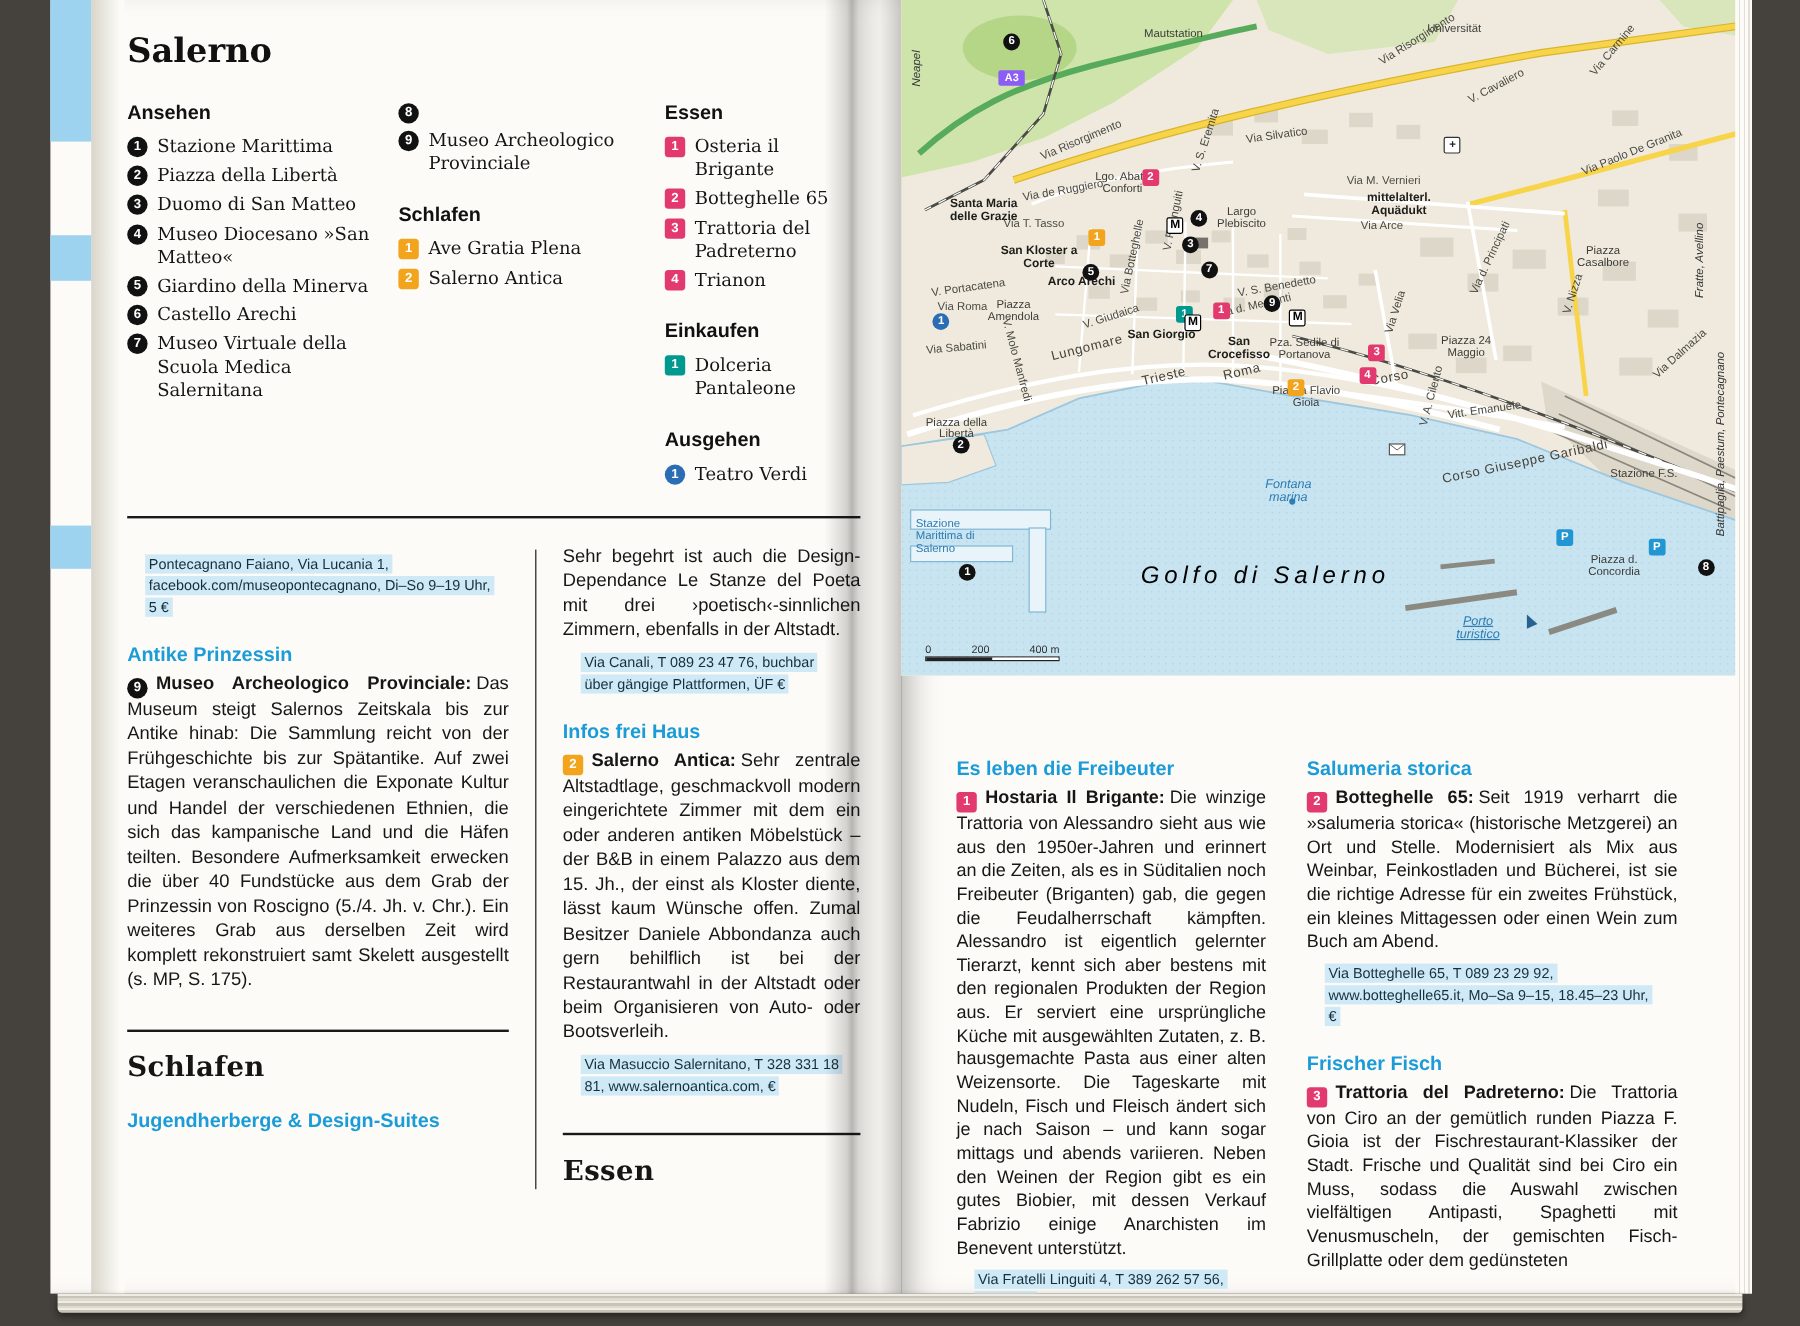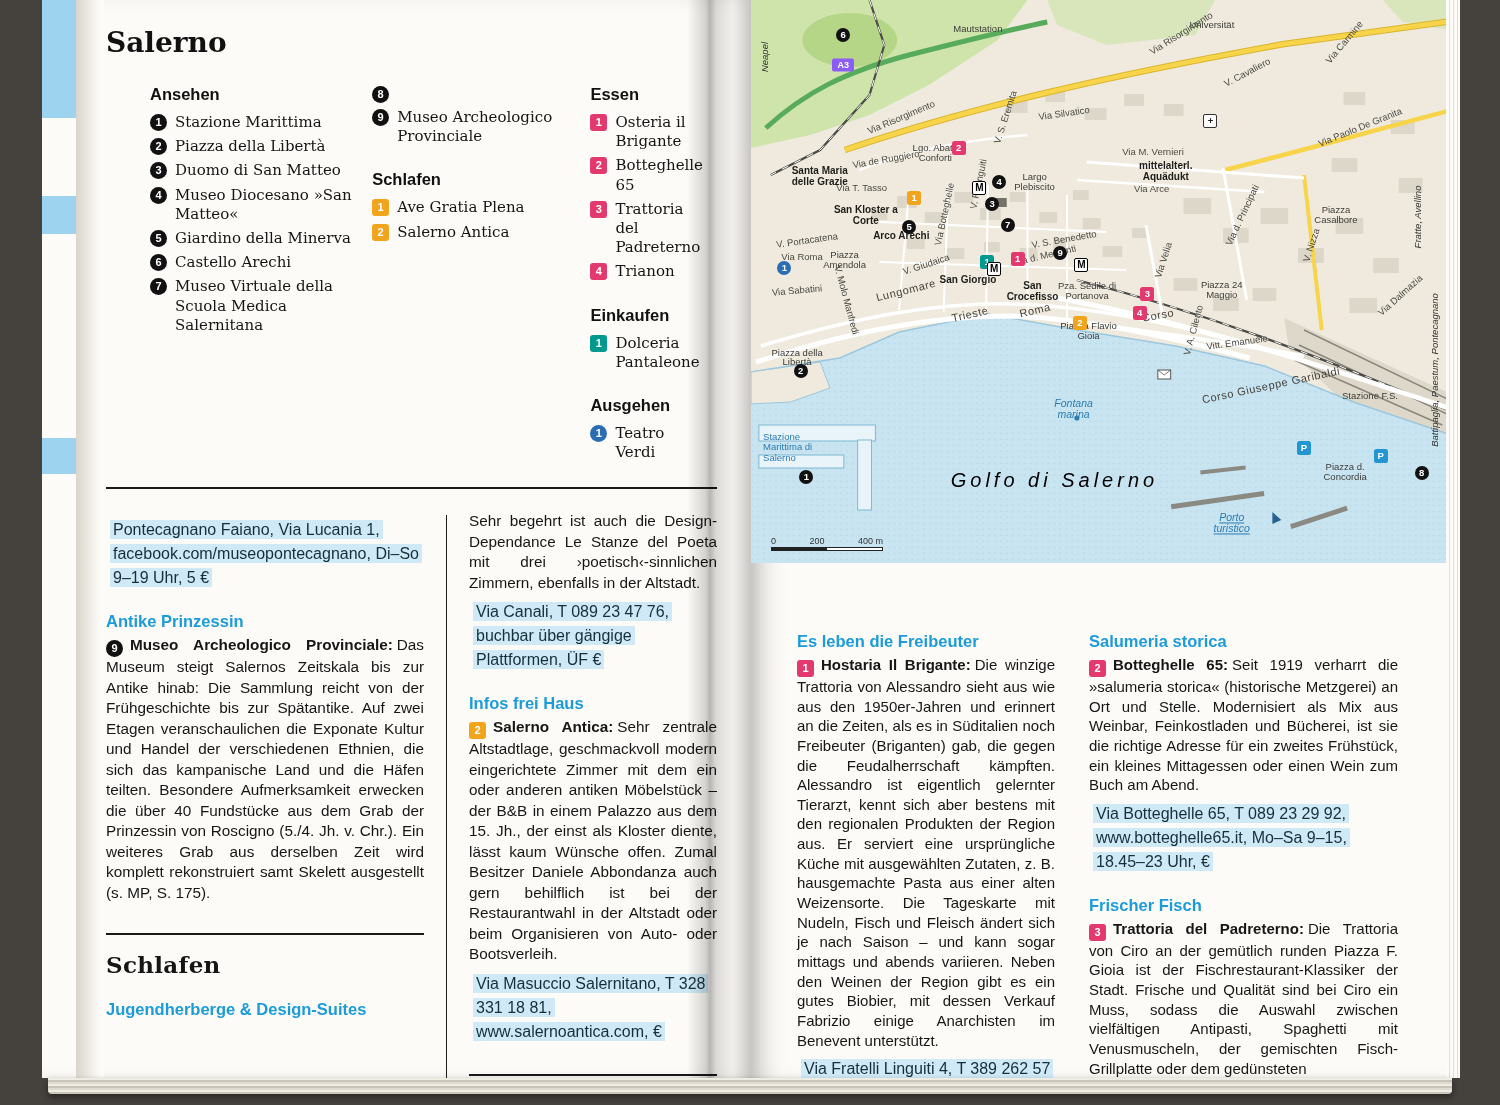--- a/index.html
+++ b/index.html
@@ -23,21 +23,21 @@
   .tab.t1 { top:0; height:118px; }
   .tab.t2 { top:196px; height:38px; }
   .tab.t3 { top:438px; height:36px; }
 
   
   .lp-inner { position:absolute; left:64px; right:34px; top:26px; bottom:10px; }
   .pgheader { font-size:16.5px; color:#141414; margin-bottom:44px; }
   .pgheader b { margin-right:10px; }
   .city-title { font-family:"DejaVu Serif","Liberation Serif",serif; font-weight:bold; font-size:28px; color:#111; margin-bottom:26px; }
 
-  .listing { display:flex;margin-left:44px; }
+  .listing { display:flex; }
   .lcol1 { width:226px; }
   .lcol2 { width:222px; }
   .lcol3 { flex:1; }
   .listing h3 { font-size:16.5px; color:#111; margin-bottom:9px; }
   .listing h3.mt { margin-top:24px; }
   .li { display:flex; gap:8px; margin-bottom:5px; font-family:"DejaVu Serif","Liberation Serif",serif; font-size:15px; line-height:1.28; color:#151515; padding-right:14px;}
   .badge { flex:0 0 auto; display:inline-block; width:17px; height:17px; border-radius:50%; background:#111; color:#fff;
            font-family:"Liberation Sans",sans-serif; font-size:11px; font-weight:bold; text-align:center; line-height:17px; margin-top:1px;}
   .badge.sq { border-radius:3px; }
   .badge.eat { background:#e23a6e; }
@@ -49,21 +49,21 @@
 
   .cols { display:flex; }
   .vdiv { width:1px; background:#1c1c1c; margin:4px 22px 0 22px; }
   .colA { width:318px; }
   .colB { flex:1; }
 
   .body-txt, .entry { font-size:15.3px; line-height:1.34; color:#161616; text-align:justify; hyphens:auto; }
   .entry .badge, .body-txt .badge { display:inline-block; vertical-align:-2px; margin-right:7px; line-height:17px; }
   .ename { font-weight:bold; margin-right:4px; }
   .bhead { font-size:16.5px; font-weight:bold; color:#1b9cd8; margin:22px 0 4px; }
-  .addr { font-size:16px; line-height:1.5; margin:7px 4px 2px; color:#14303c; }
+  .addr { font-size:12px; line-height:1.5; margin:7px 15px 2px; color:#14303c; }
   .addr span { background:#cfe9f6; padding:1px 3px; -webkit-box-decoration-break:clone; box-decoration-break:clone; }
   .sechead { font-family:"DejaVu Serif","Liberation Serif",serif; font-weight:bold; font-size:23px; color:#151515;
              border-top:2px solid #191919; padding-top:16px; margin-top:30px; letter-spacing:.3px; }
   .colA .sechead, .colB .sechead { margin-bottom:2px; }
 
   
   .map { position:absolute; left:0; top:0; width:100%; height:563px; background:#efeadd; }
   .map svg { position:absolute; inset:0; width:100%; height:100%; }
   .layer { position:absolute; inset:0; }
   .ml { position:absolute; font-size:9.5px; color:#4a4a44; white-space:nowrap; }

